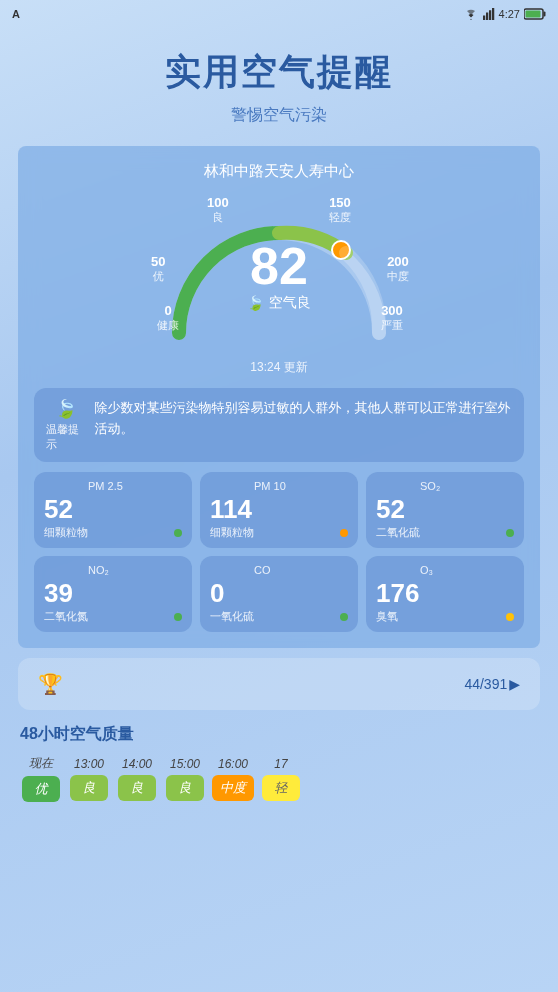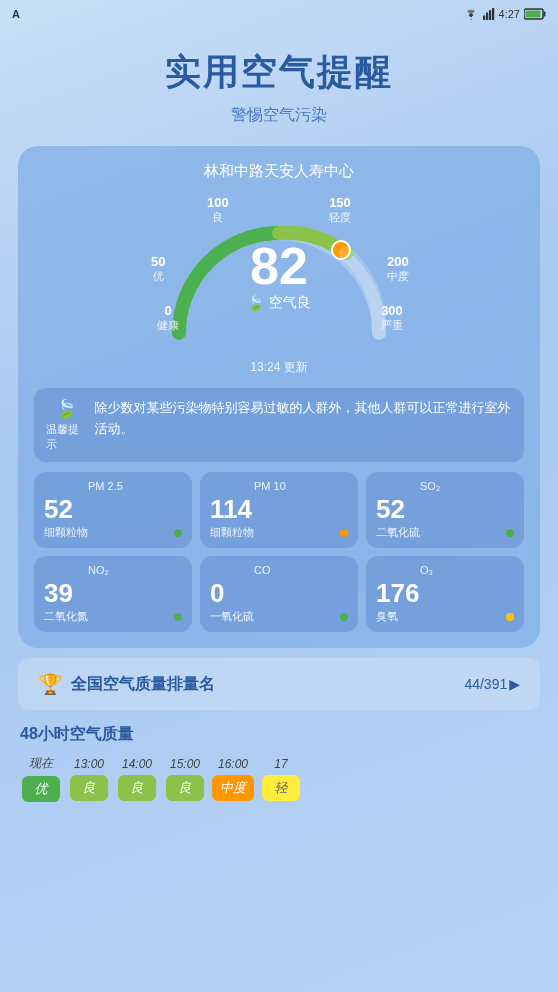--- a/index.html
+++ b/index.html
@@ -37,21 +37,21 @@
     .header-subtitle {
       font-size: 16px;
       color: #4a7ac0;
       margin-top: 8px;
     }
 
     
     .main-card {
       margin: 10px 18px;
       background: rgba(130, 175, 230, 0.75);
-      border-radius: 20px;
+      border-radius: 8px;
       padding: 16px;
       backdrop-filter: blur(10px);
     }
 
     
     .location {
       text-align: center;
       font-size: 15px;
       color: #fff;
       margin-bottom: 12px;
@@ -361,21 +361,20 @@
         <span class="dot-yellow"></span>
       </div>
     </div>
     </div>
 
 </div>
 
 <div class="ranking-section">
   <div class="ranking-left">
     <span class="ranking-icon">🏆</span>
-    <span class="ranking-text">全国空气质量排量名</span>
   </div>
   <div class="ranking-right">
     <span>44/391</span>
     <span>▶</span>
   </div>
 </div>
 
 <div class="quality-section">
   <div class="quality-title">48小时空气质量</div>
   <div class="quality-row" id="quality-row">

